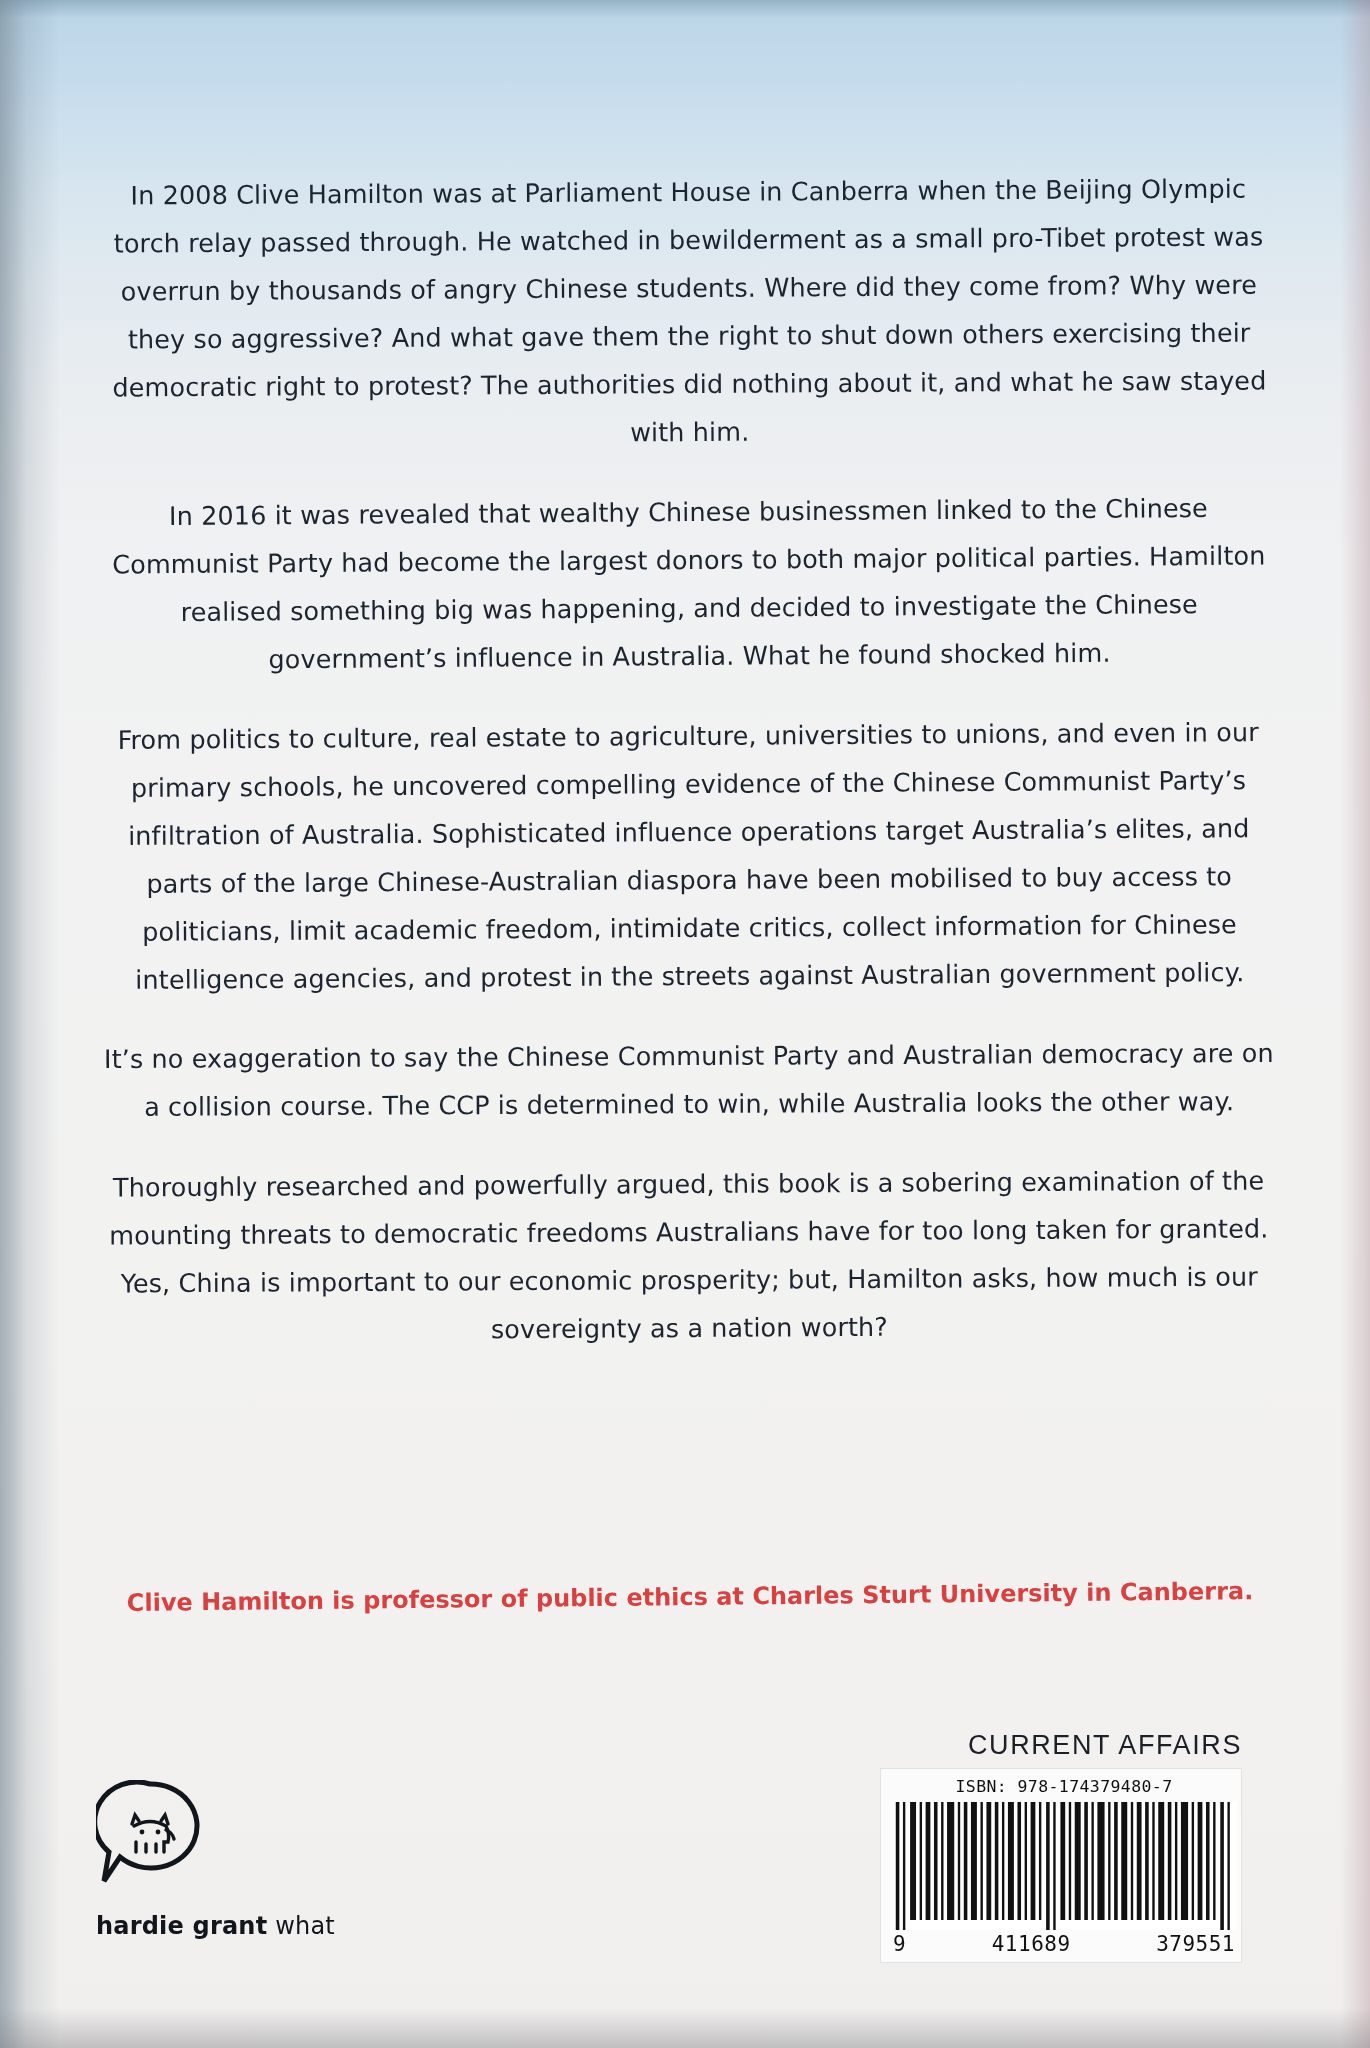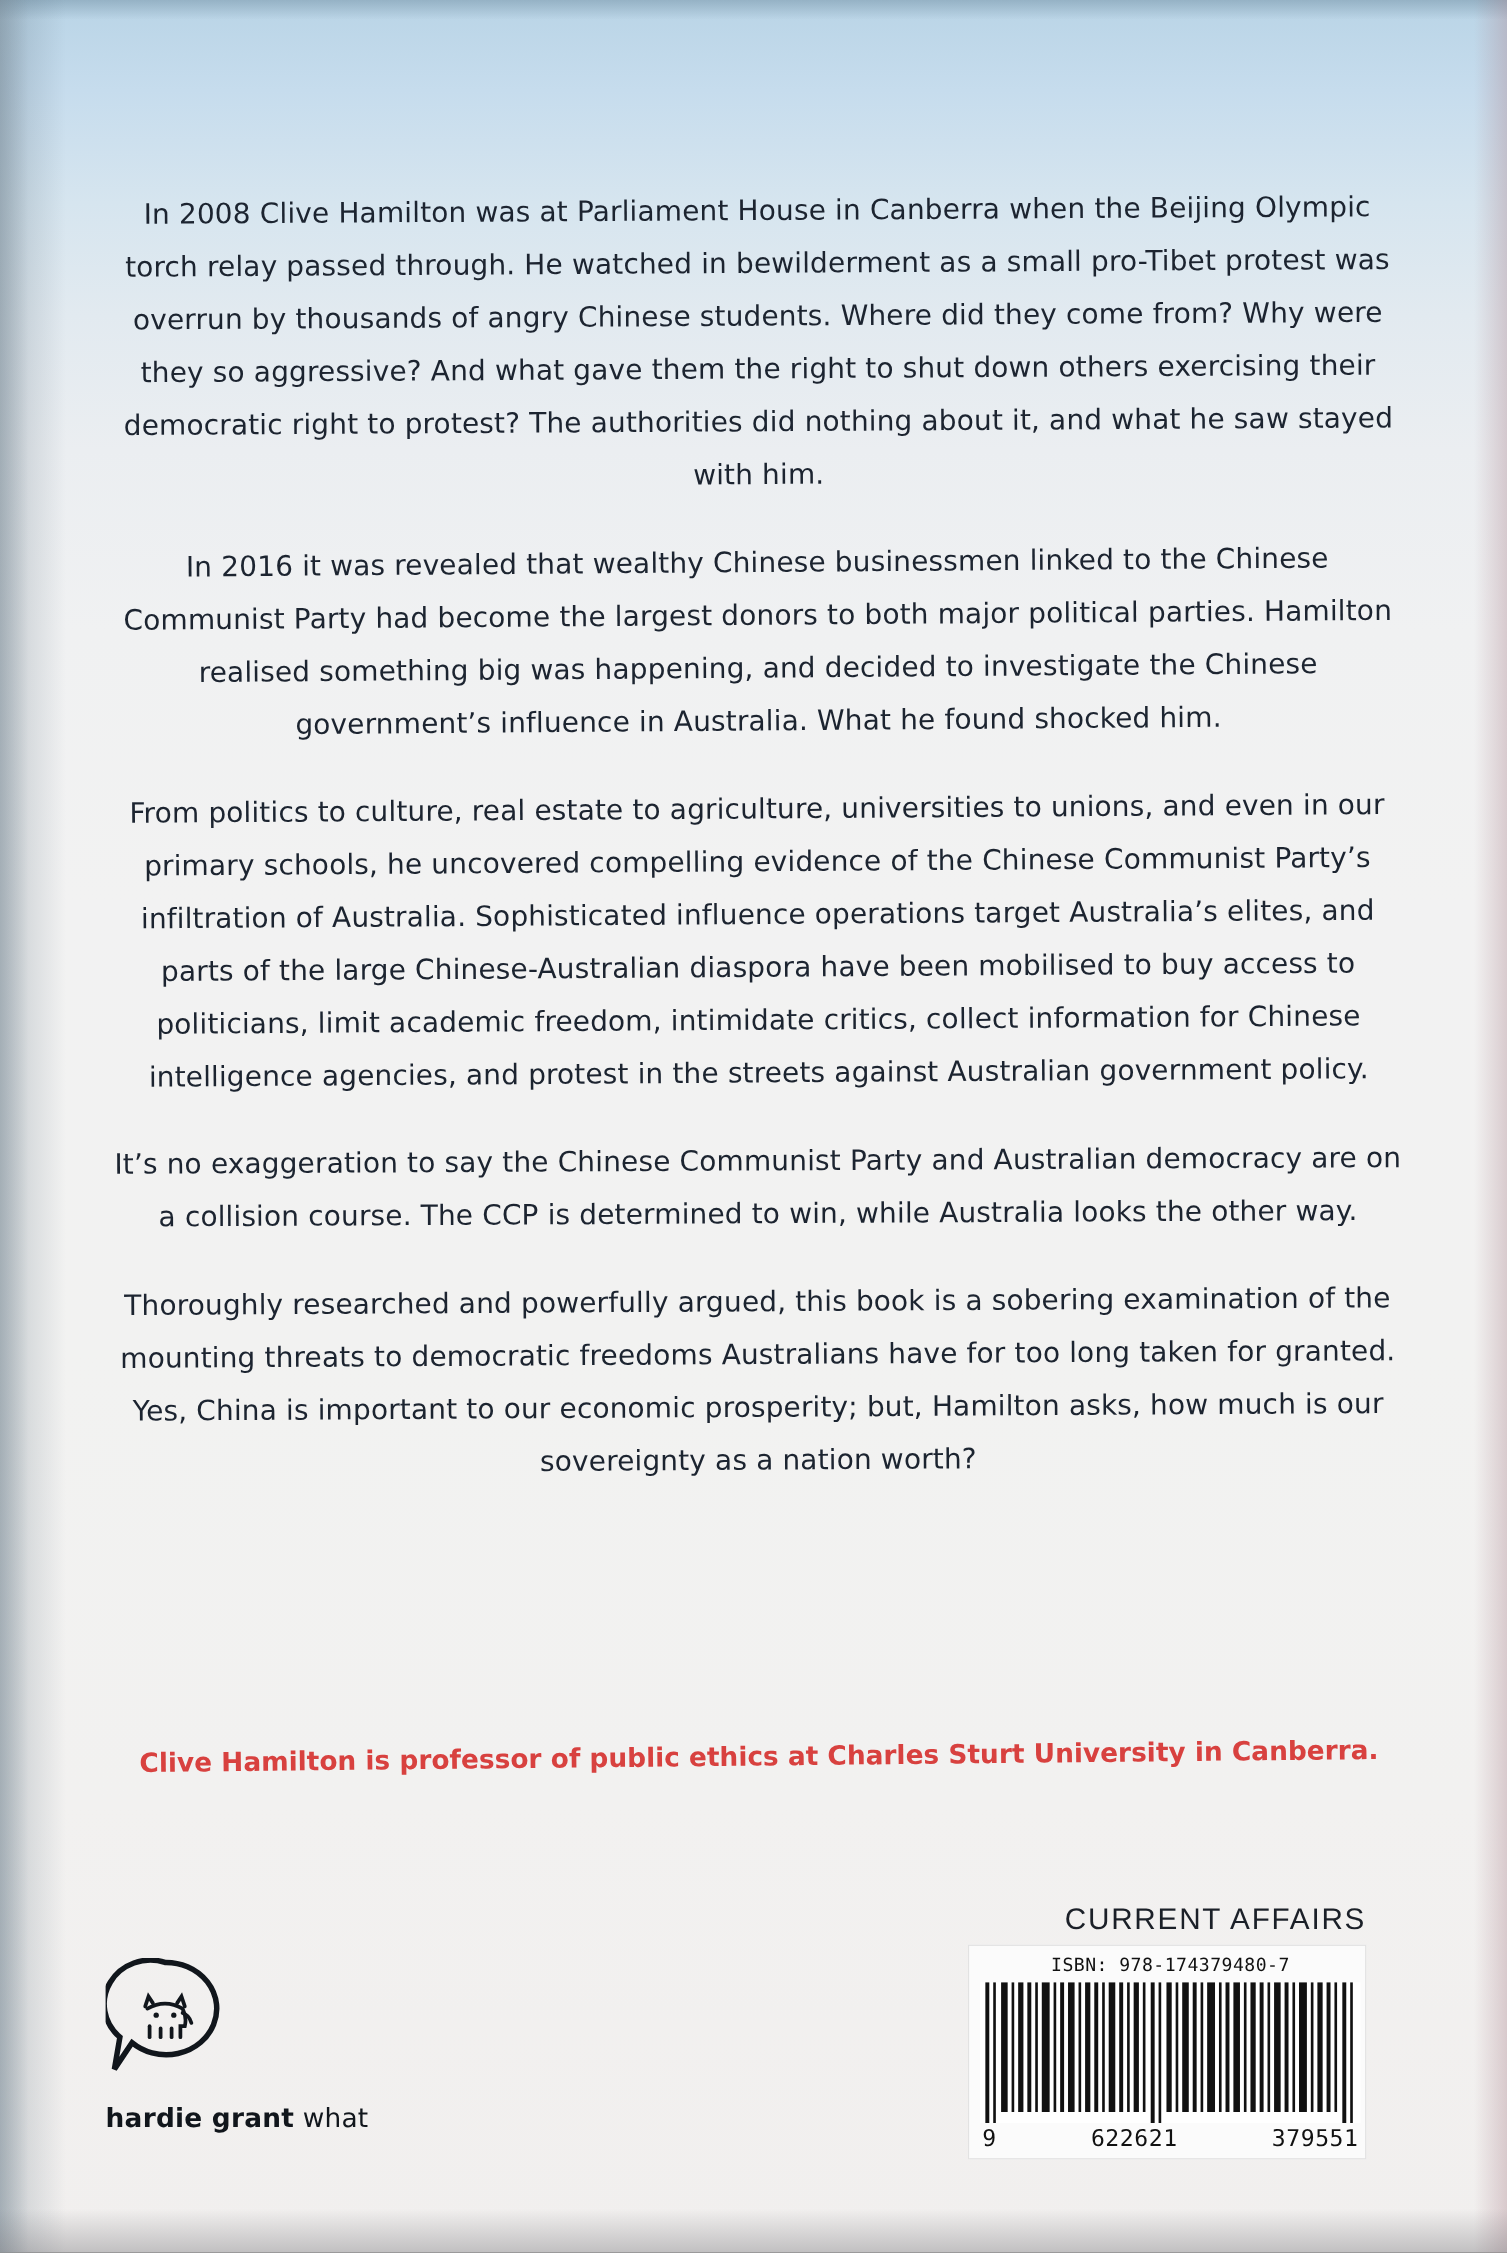--- a/index.html
+++ b/index.html
@@ -249,18 +249,18 @@
         <rect x="252" y="0" width="2" height="118"></rect>
         <rect x="257" y="0" width="4" height="118"></rect>
         <rect x="264" y="0" width="3" height="118"></rect>
         <rect x="270" y="0" width="2" height="118"></rect>
         <rect x="276" y="0" width="3" height="128"></rect>
         <rect x="282" y="0" width="2" height="128"></rect>
       </g>
     </svg>
     <div class="barcode-digits">
       <span>9</span>
-      <span>622621</span>
+      <span>411689</span>
       <span>379551</span>
     </div>
   </div>
 
 </div>
 
 </body></html>

